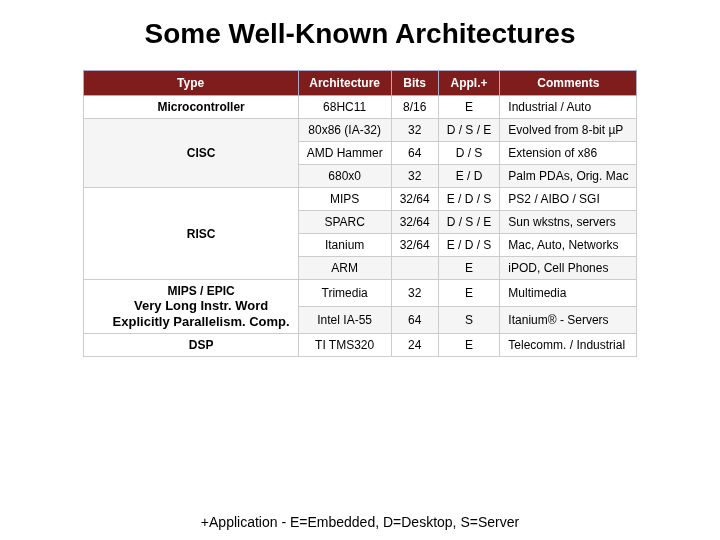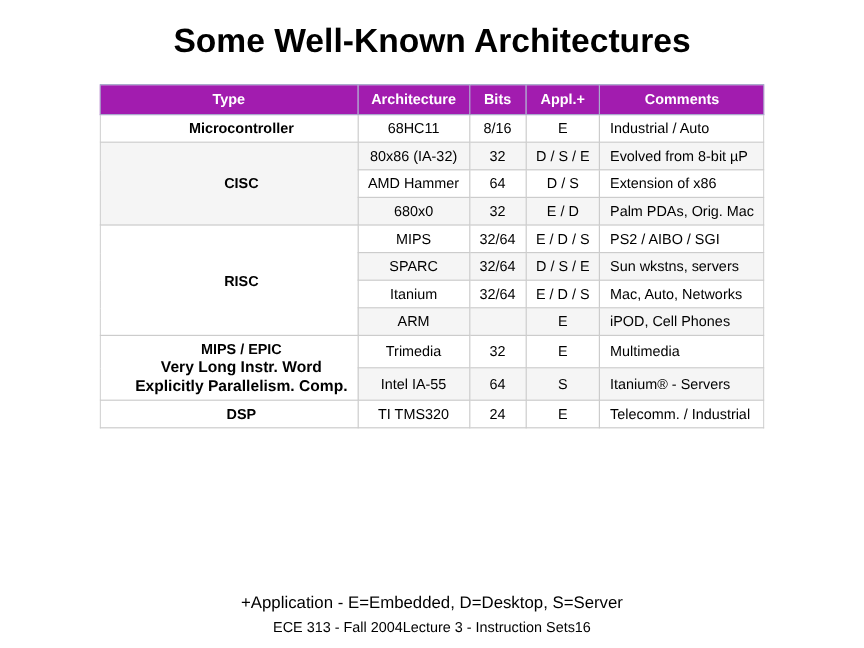--- a/index.html
+++ b/index.html
@@ -32,21 +32,21 @@
     .table-wrapper {
       flex: 1;
       overflow: hidden;
     }
     table {
       width: 100%;
       border-collapse: collapse;
       font-size: 12px;
     }
     thead tr {
-      background: #a21caf;
+      background: #7f1d1d;
       color: #ffffff;
       margin-left: 40px;
     }
     thead th {
       padding: 5px 8px;
       text-align: center;
       font-weight: bold;
       border: 1px solid #aaaacc;
     }
     tbody tr {
@@ -176,18 +176,13 @@
             <td>24</td>
             <td>E</td>
             <td style="text-align: left;">Telecomm. / Industrial</td>
           </tr>
         </tbody>
     </table>
   </div>
 
   <div class="footnote">+Application - E=Embedded, D=Desktop, S=Server</div>
 
-  <div class="footer">
-    <span>ECE 313 - Fall 2004</span>
-    <span>Lecture 3 - Instruction Sets</span>
-    <span>16</span>
-  </div>
 </div>
 
 </body></html>

